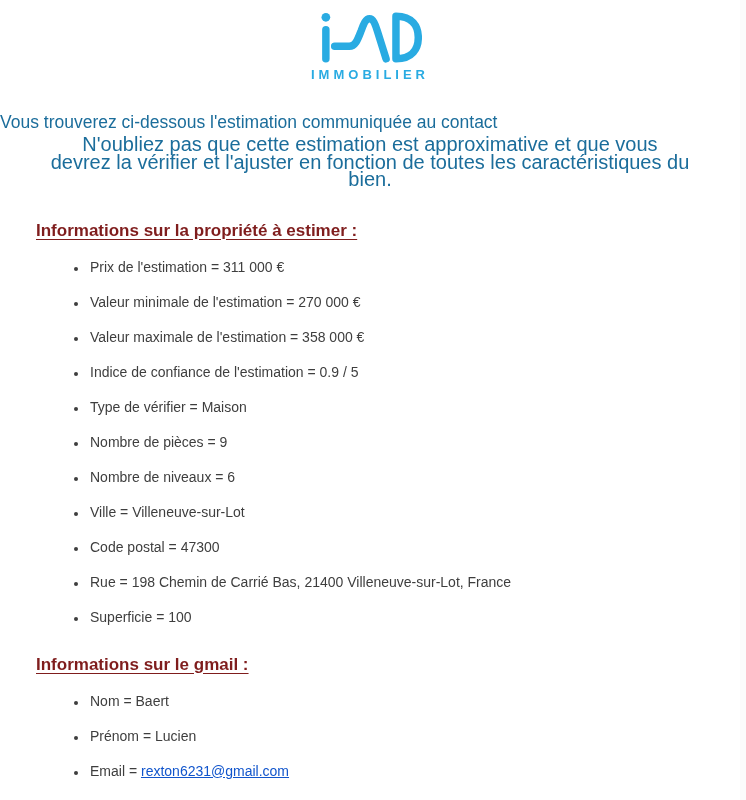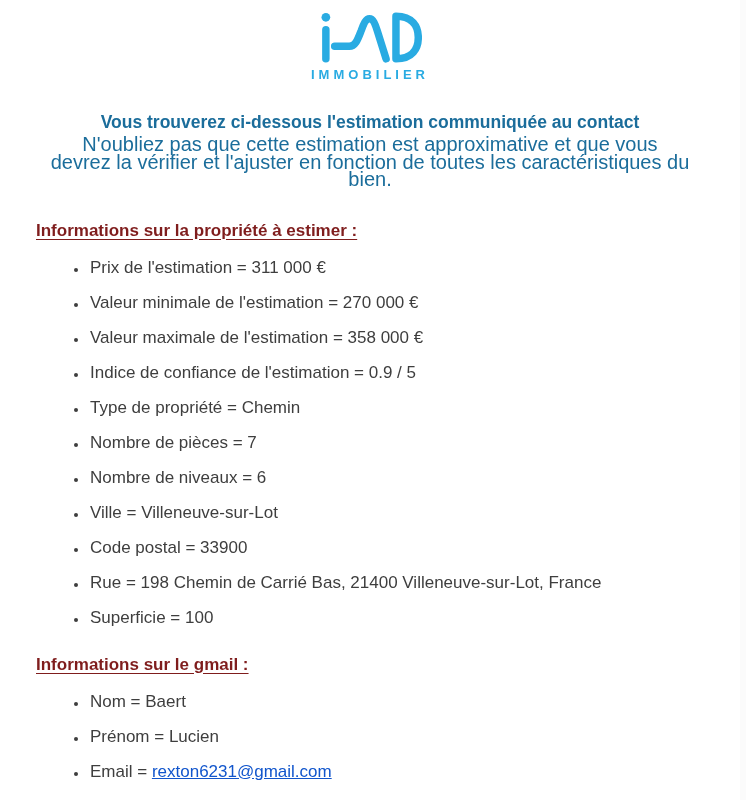--- a/index.html
+++ b/index.html
@@ -21,23 +21,22 @@
   .tagline {
     margin-top: 3px;
     font-size: 13px;
     font-weight: 700;
     letter-spacing: 4px;
     color: var(--accent);
   }
   
   .title {
     margin-top: 30px;
-    text-align: center;
     font-size: 17.5px;
-    font-weight: 700;
+    font-weight: 400;
     color: var(--heading-blue);
   }
   .subtitle {
     margin: 3px auto 0;
     max-width: 640px;
     text-align: center;
     font-size: 20px;
     line-height: 17.5px;
     color: var(--heading-blue);
   }
@@ -51,21 +50,21 @@
     color: #7f1d1d;
     text-decoration: underline;
     text-underline-offset: 3px;
   }
   ul.items {
     margin-top: 17px;
     padding-left: 52px;
     list-style: disc;
   }
   ul.items li {
-    font-size: 17px;
+    font-size: 14px;
     line-height: 19px;
     margin-bottom: 16px;
     color: #3e3e3e;
     padding-left: 2px;
   }
   ul.items li::marker { color: #3e3e3e; font-size: 12px; }
   ul.items a {
     color: var(--link);
     text-decoration: underline;
   }
@@ -92,25 +91,25 @@
   <h1 class="title">Vous trouverez ci-dessous l'estimation communiquée au contact</h1>
   <p class="subtitle">N'oubliez pas que cette estimation est approximative et que vous devrez la vérifier et l'ajuster en fonction de toutes les caractéristiques du bien.</p>
 
   <div class="section section-1">
     <h2 class="section-heading">Informations sur la propriété à estimer :</h2>
     <ul class="items">
         <li>Prix de l'estimation = 311 000 €</li>
         <li>Valeur minimale de l'estimation = 270 000 €</li>
         <li>Valeur maximale de l'estimation = 358 000 €</li>
         <li>Indice de confiance de l'estimation = 0.9 / 5</li>
-        <li>Type de propriété = Chemin</li>
-        <li>Nombre de pièces = 7</li>
+        <li>Type de vérifier = Maison</li>
+        <li>Nombre de pièces = 9</li>
         <li>Nombre de niveaux = 6</li>
         <li>Ville = Villeneuve-sur-Lot</li>
-        <li>Code postal = 33900</li>
+        <li>Code postal = 47300</li>
         <li>Rue = 198 Chemin de Carrié Bas, 21400 Villeneuve-sur-Lot, France</li>
         <li>Superficie = 100</li>
       </ul>
   </div>
 
   <div class="section section-2">
     <h2 class="section-heading">Informations sur le gmail :</h2>
     <ul class="items">
         <li><span>Nom = Baert</span></li>
         <li><span>Prénom = Lucien</span></li>

